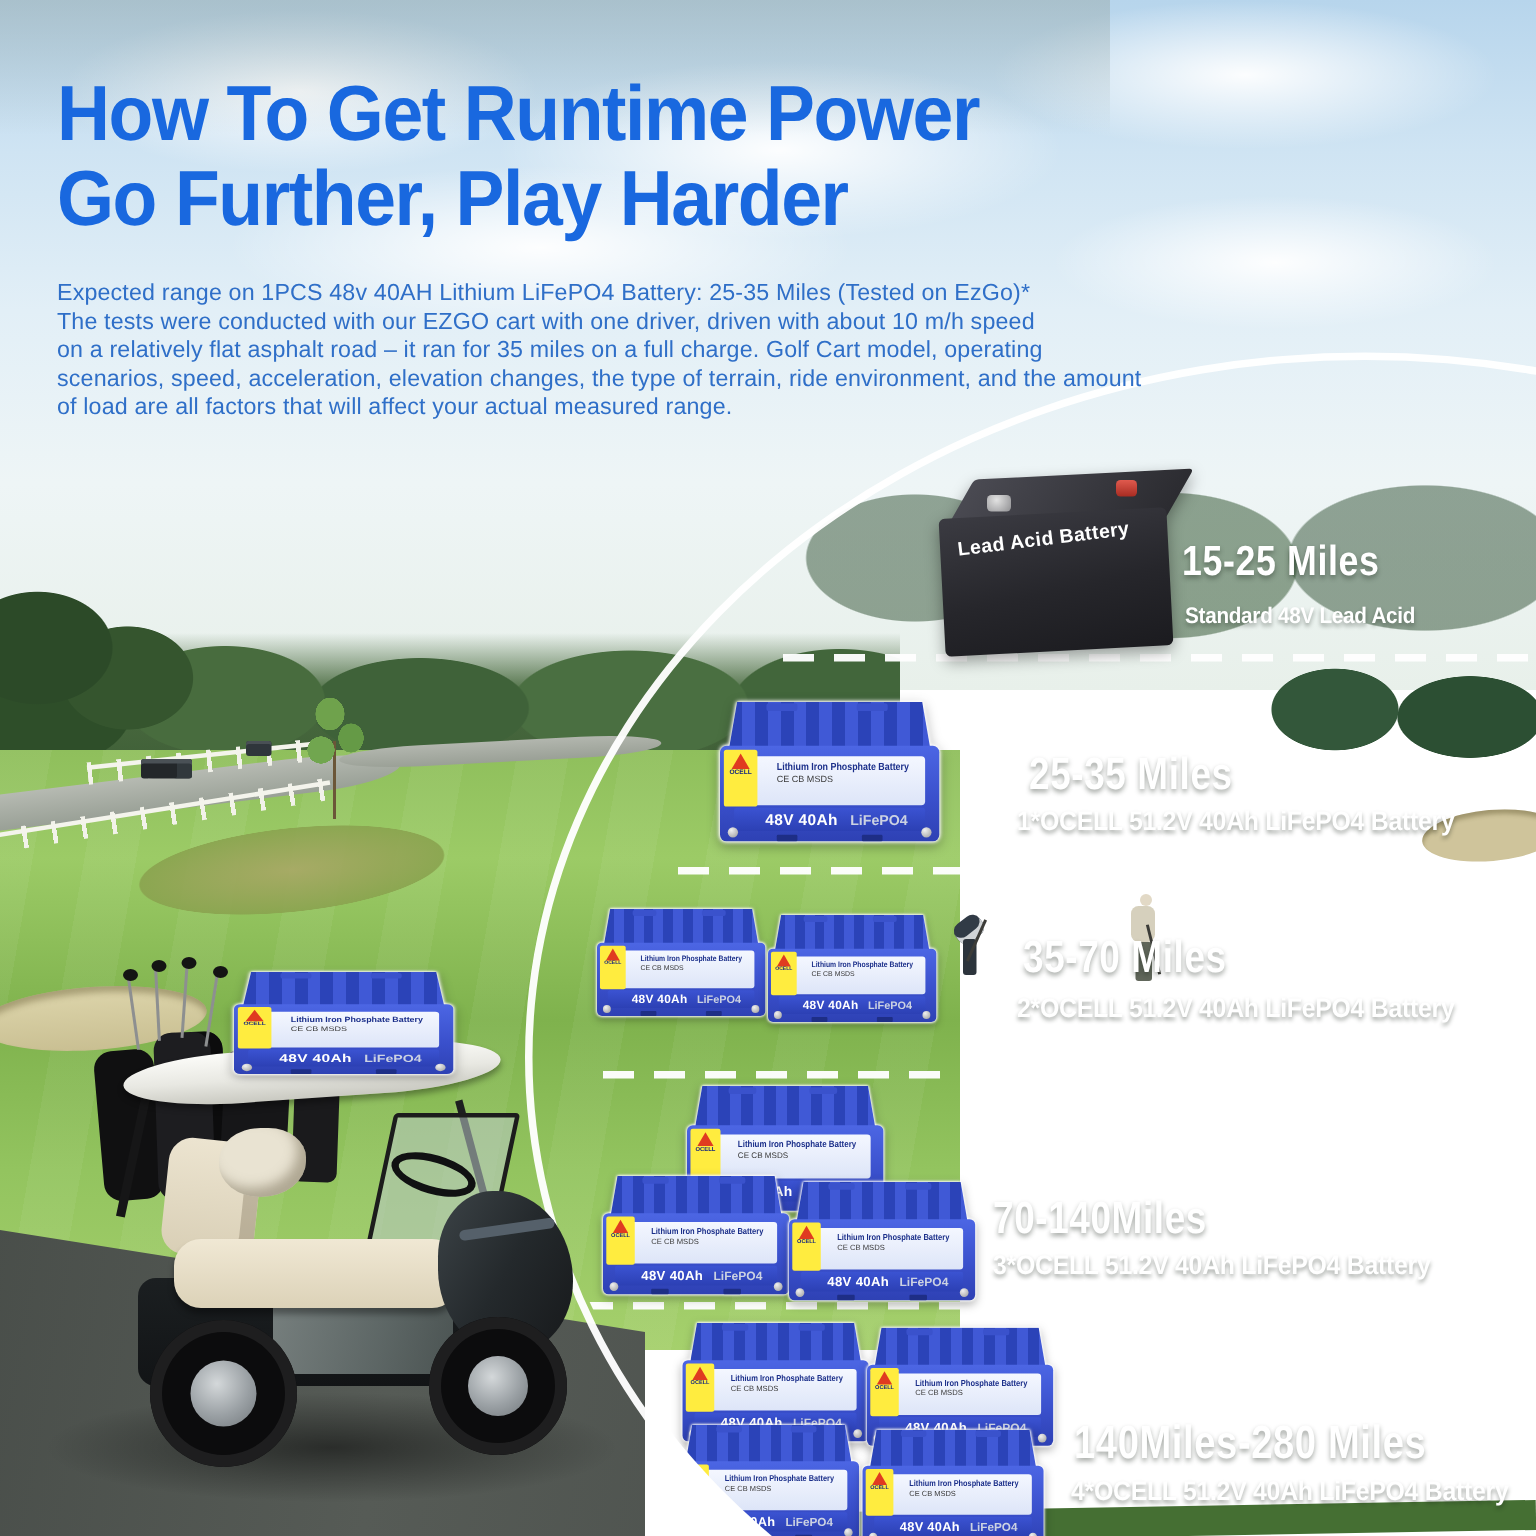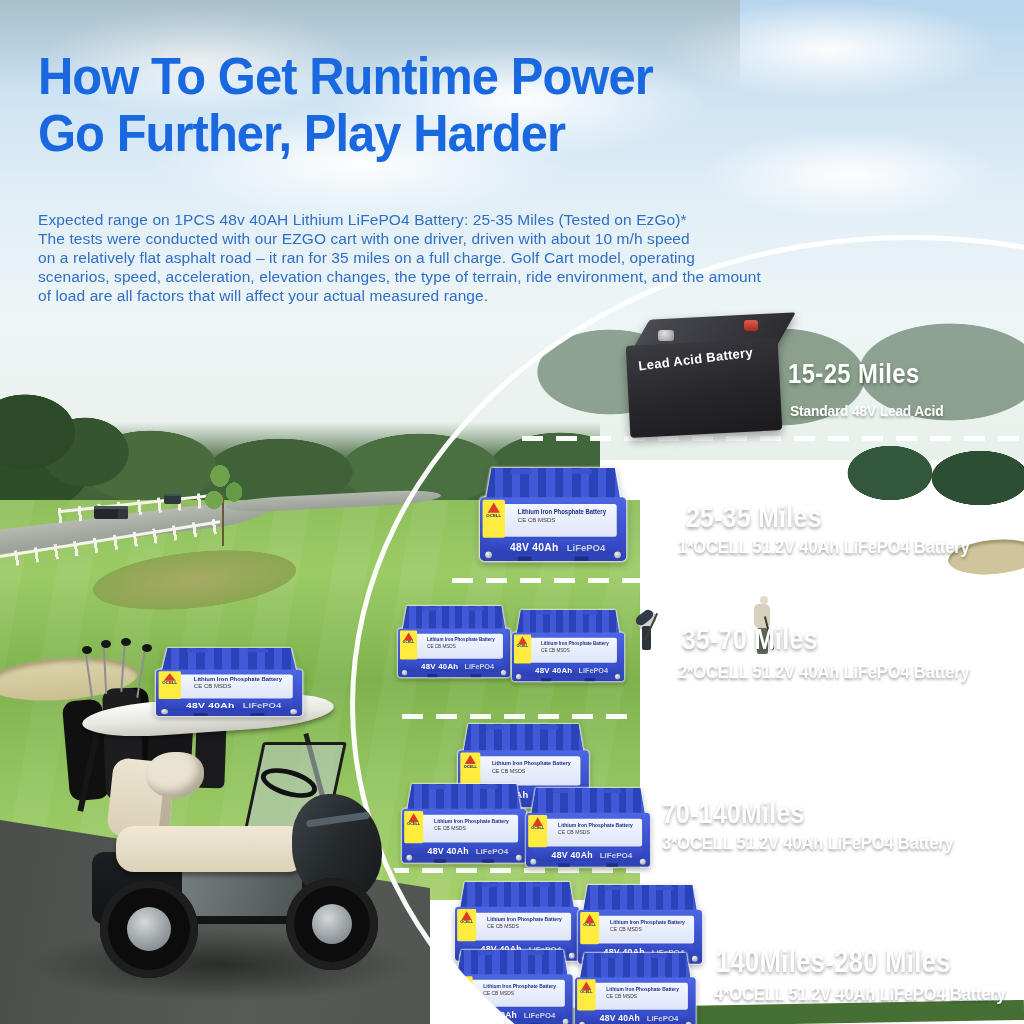--- a/index.html
+++ b/index.html
@@ -589,19 +589,19 @@
       <div class="batt-foot" style="left:110px;"></div>
     </div>
   </div>
 </div>
   </div>
 
   <div class="abs title" style="z-index:30;">
     <div>How To Get Runtime Power</div>
     <div>Go Further, Play Harder</div>
   </div>
-  <div class="abs intro" style="z-index:30;margin-top:24px;">Expected range on 1PCS 48v 40AH Lithium LiFePO4 Battery: 25-35 Miles (Tested on EzGo)*
+  <div class="abs intro" style="z-index:30;">Expected range on 1PCS 48v 40AH Lithium LiFePO4 Battery: 25-35 Miles (Tested on EzGo)*
 The tests were conducted with our EZGO cart with one driver, driven with about 10 m/h speed
 on a relatively flat asphalt road – it ran for 35 miles on a full charge. Golf Cart model, operating
 scenarios, speed, acceleration, elevation changes, the type of terrain, ride environment, and the amount
 of load are all factors that will affect your actual measured range.</div>
 
 </div>
 
 </body></html>

